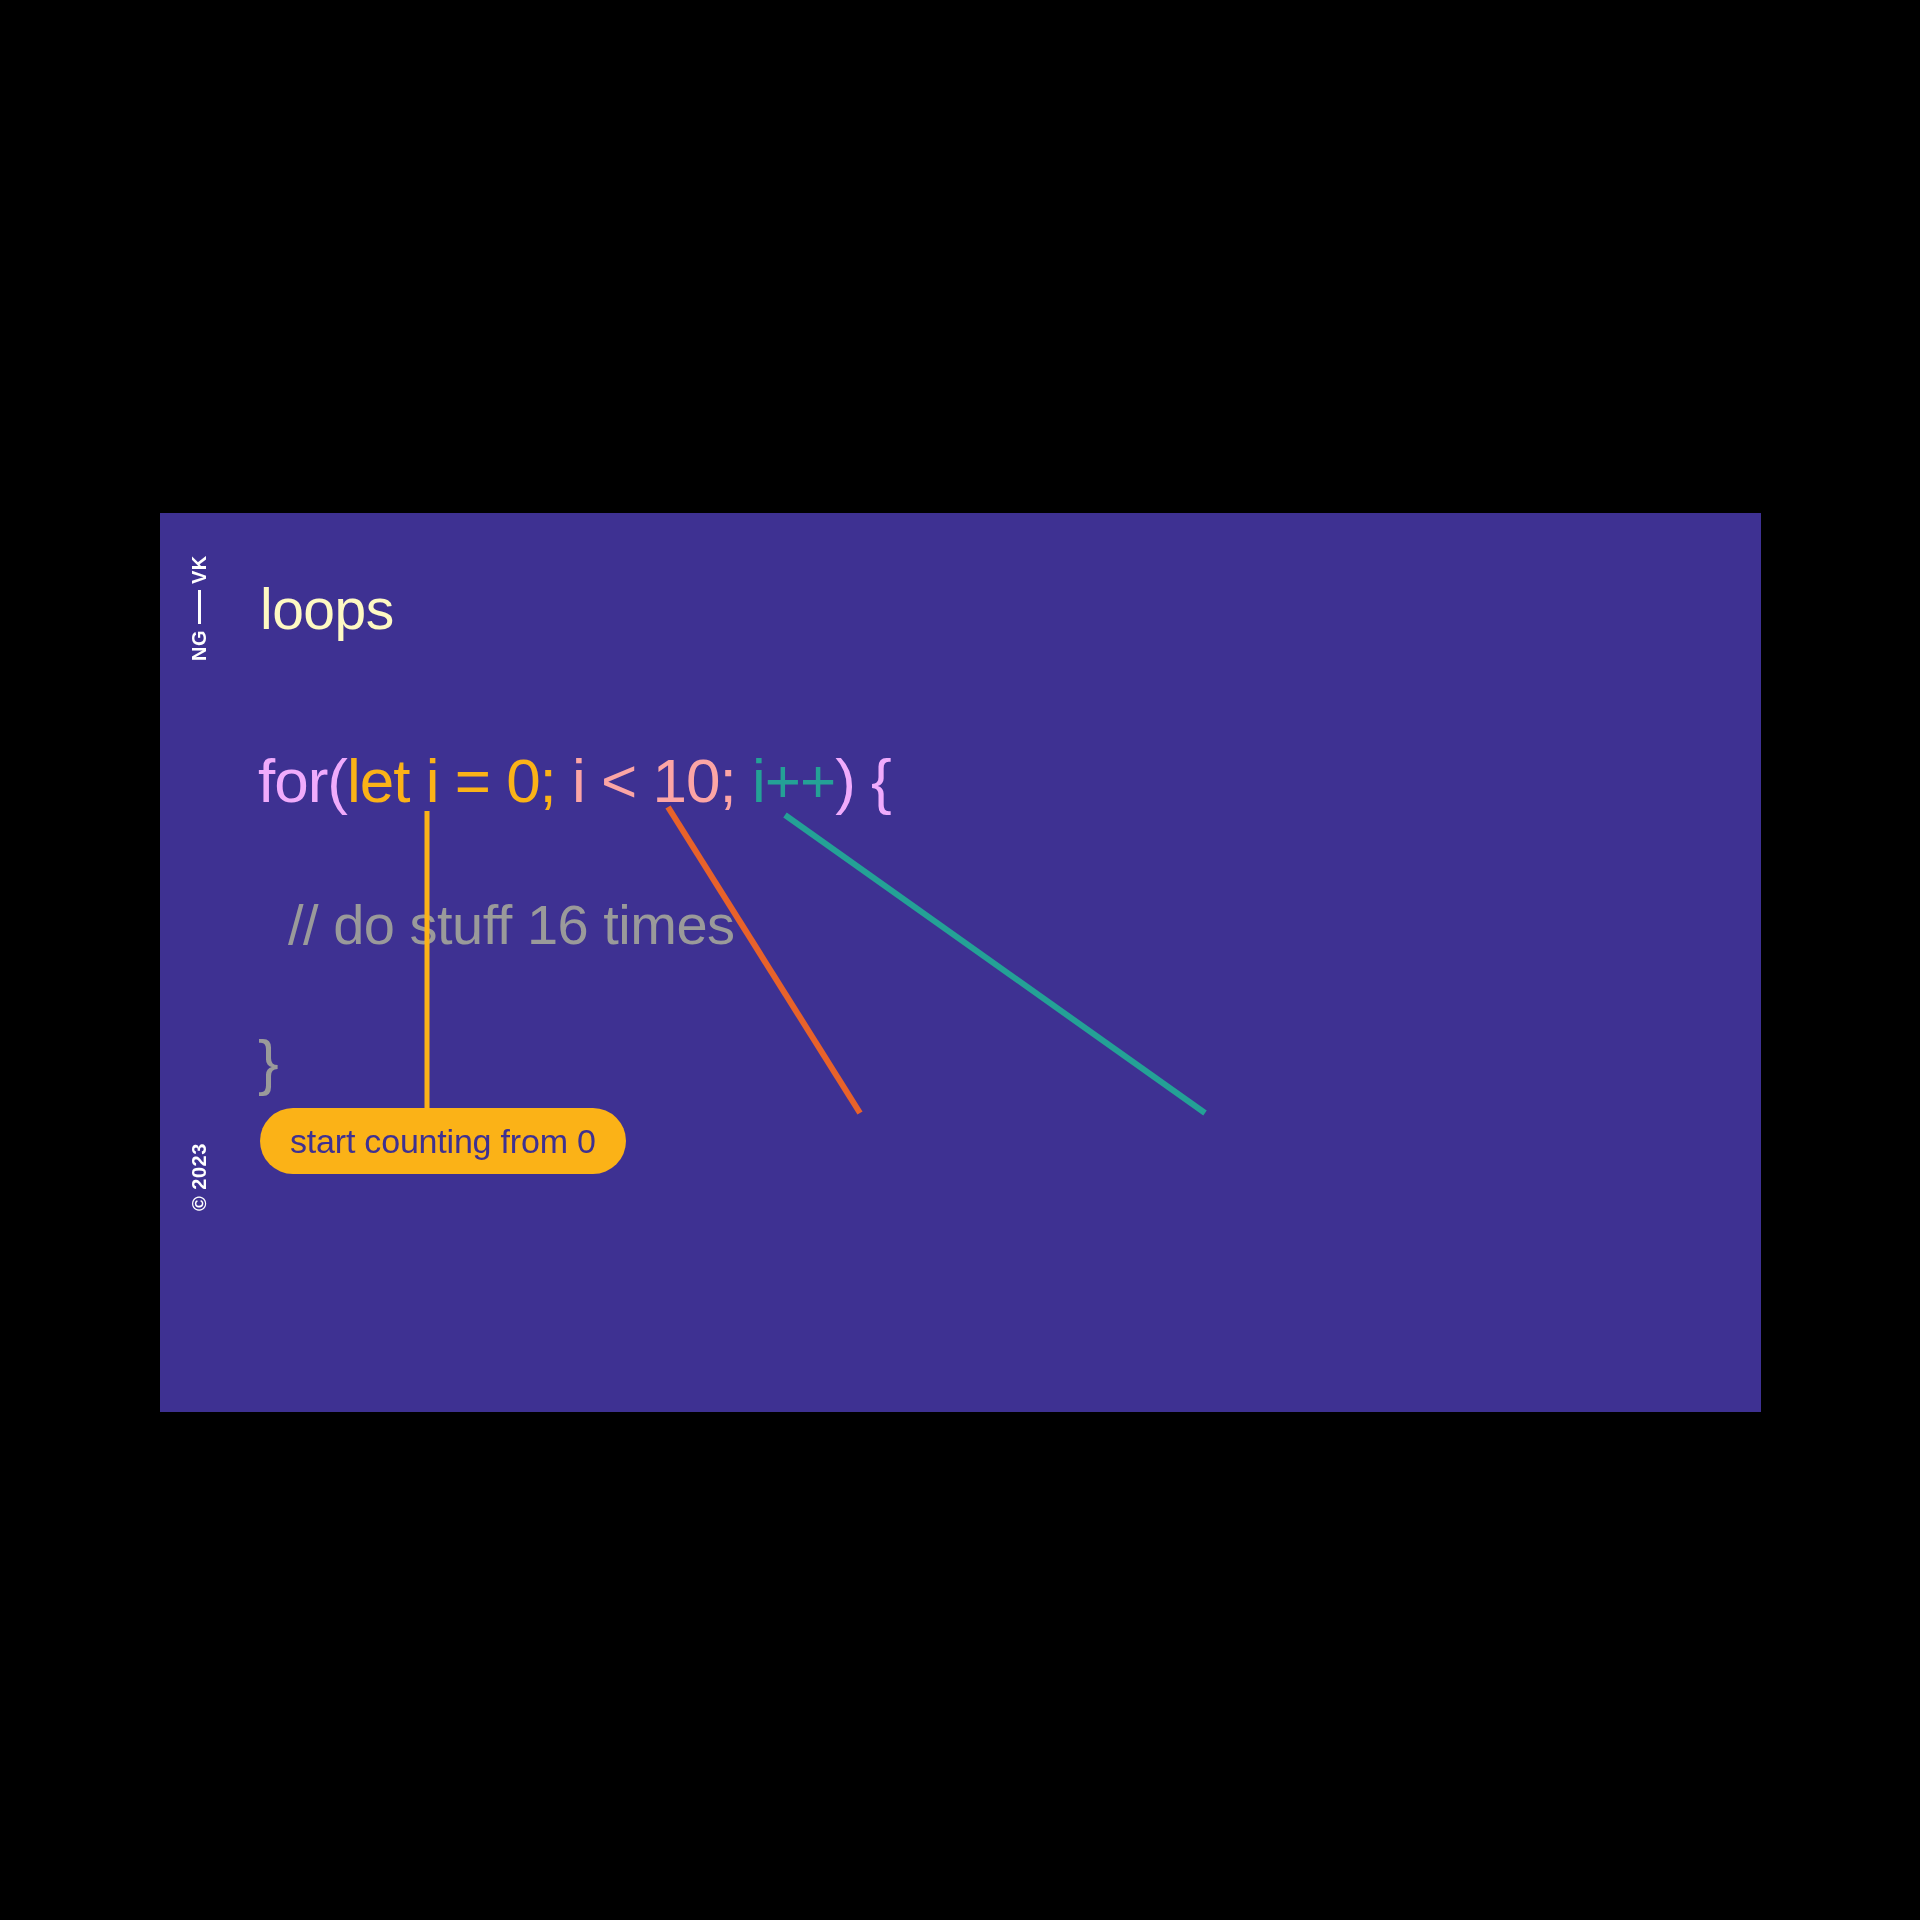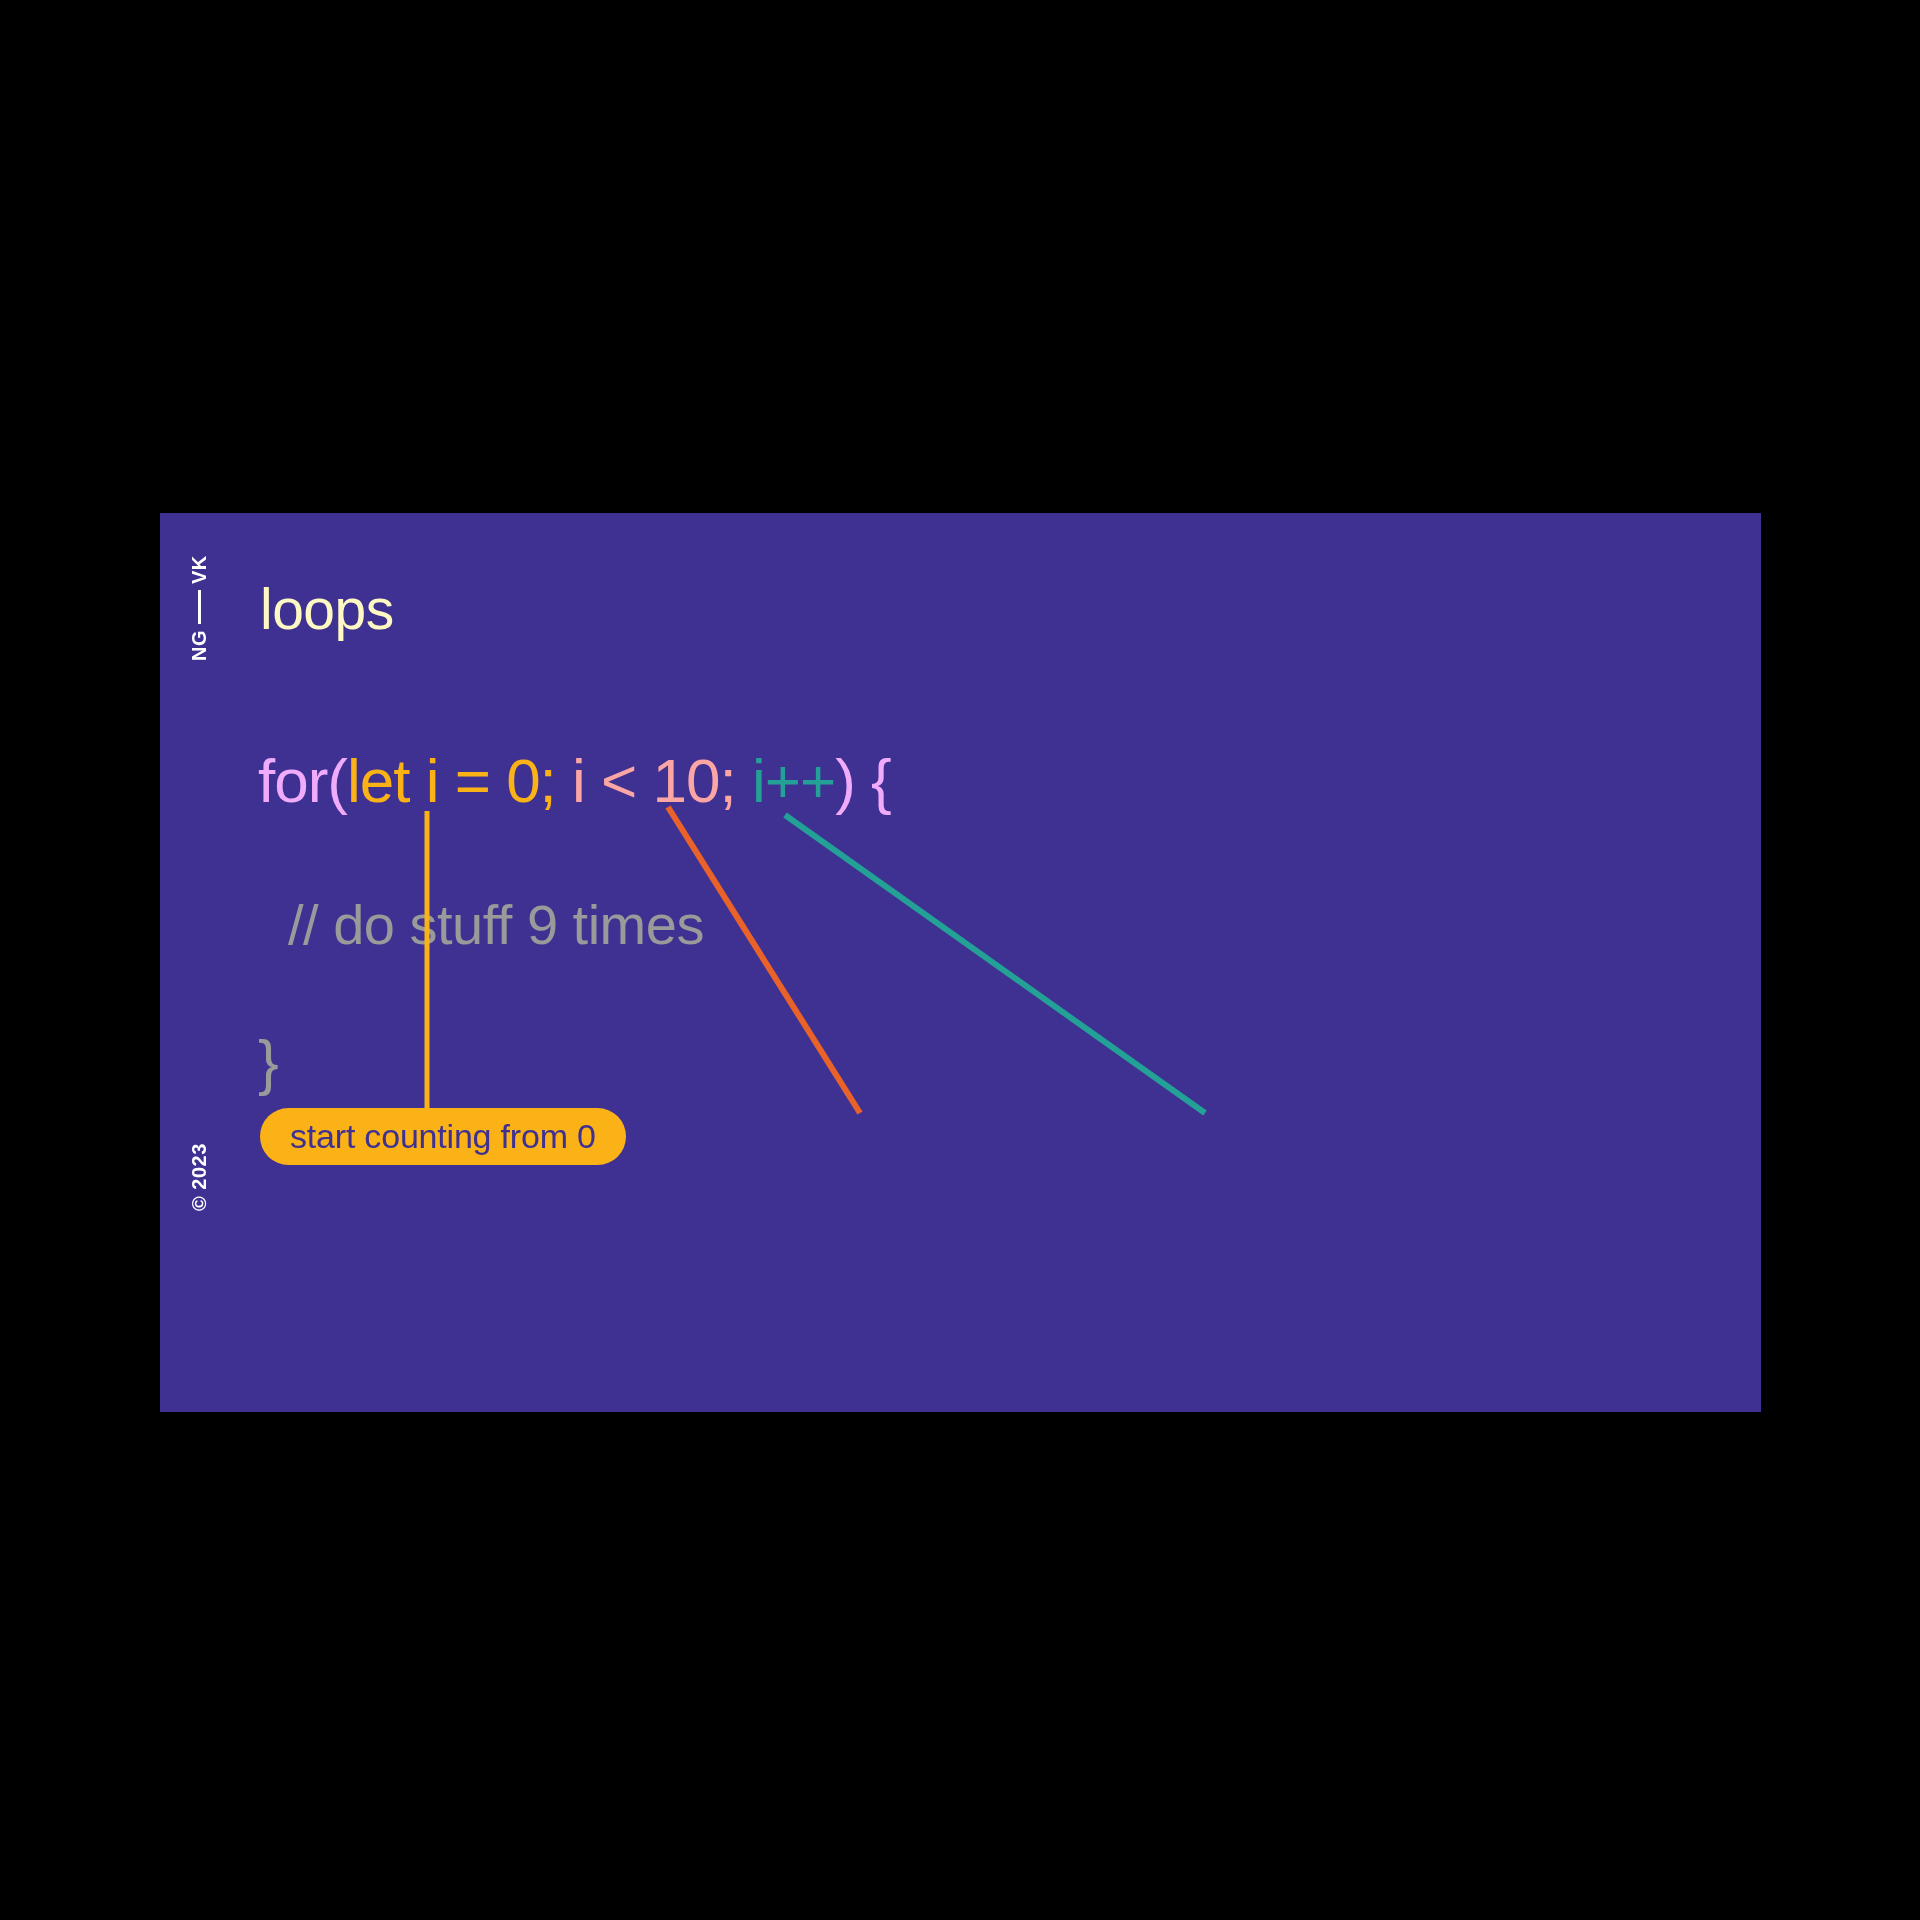--- a/index.html
+++ b/index.html
@@ -121,21 +121,21 @@
     left: 0;
     top: 0;
     width: 1601px;
     height: 899px;
     pointer-events: none;
   }
 
   
   .pill {
     position: absolute;
-    height: 57px;
+    height: 66px;
     border-radius: 34px;
     display: flex;
     align-items: center;
     justify-content: center;
     color: #3E3192;
     font-size: 34px;
     font-weight: 400;
     letter-spacing: -0.2px;
     white-space: nowrap;
     box-sizing: border-box;
@@ -173,21 +173,21 @@
     </div>
 
     <div class="rail" id="rail-bottom">© 2023</div>
 
     <div id="title">loops</div>
 
     <div id="code">
       <span class="tok-plain">for(</span><span class="tok-init">let i = 0;</span><span class="tok-plain"> </span><span class="tok-cond">i &lt; 10;</span><span class="tok-plain"> </span><span class="tok-incr">i++</span><span class="tok-plain">) {</span>
     </div>
 
-    <div id="comment">// do stuff 9 times</div>
+    <div id="comment">// do stuff 16 times</div>
 
     <div id="closebrace">}</div>
 
     <svg id="lines" viewBox="0 0 1601 899">
       <line x1="267" y1="298" x2="267" y2="600" stroke="#FBB217" stroke-width="5"></line>
       <line x1="508" y1="294" x2="700" y2="600" stroke="#E8622A" stroke-width="6"></line>
       <line x1="625" y1="302" x2="1045" y2="600" stroke="#24A196" stroke-width="6"></line>
     </svg>
 
     <div class="pill" id="pill-start">start counting from 0</div>

